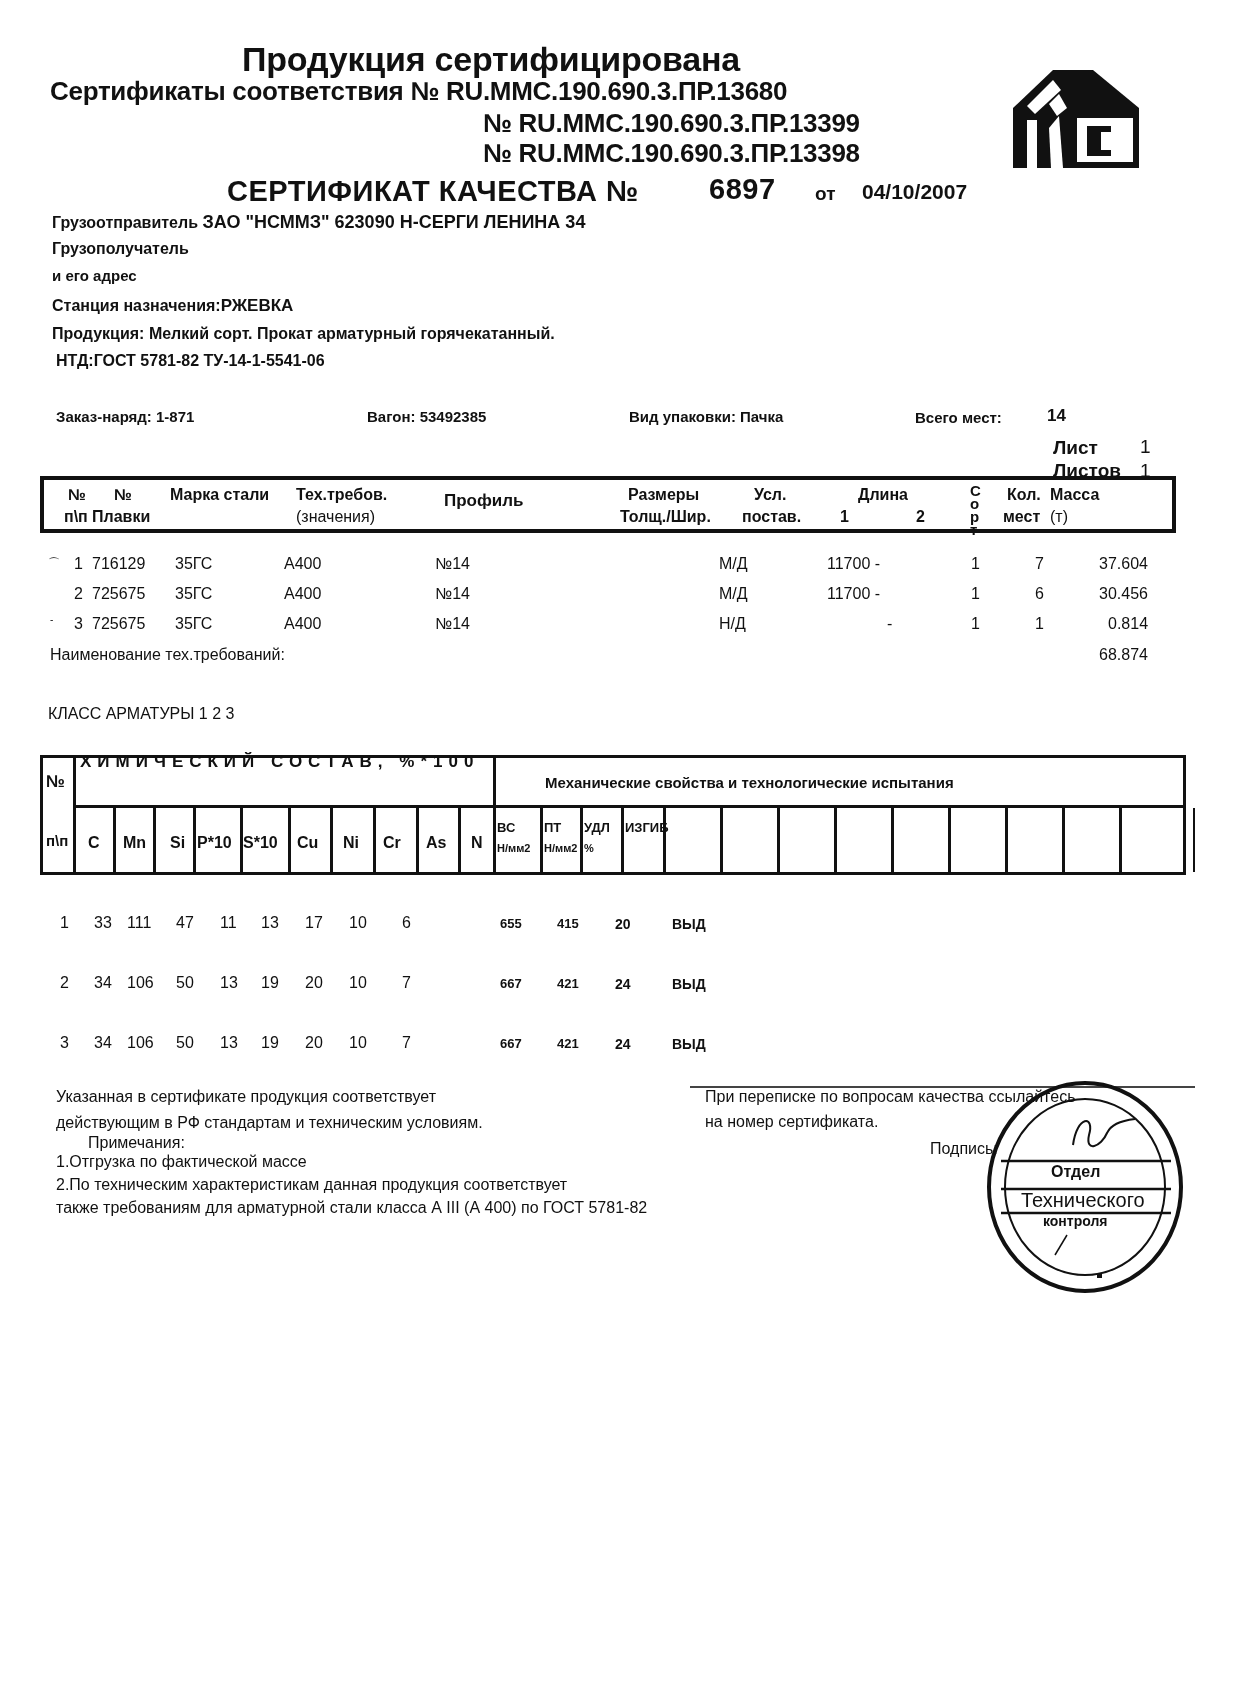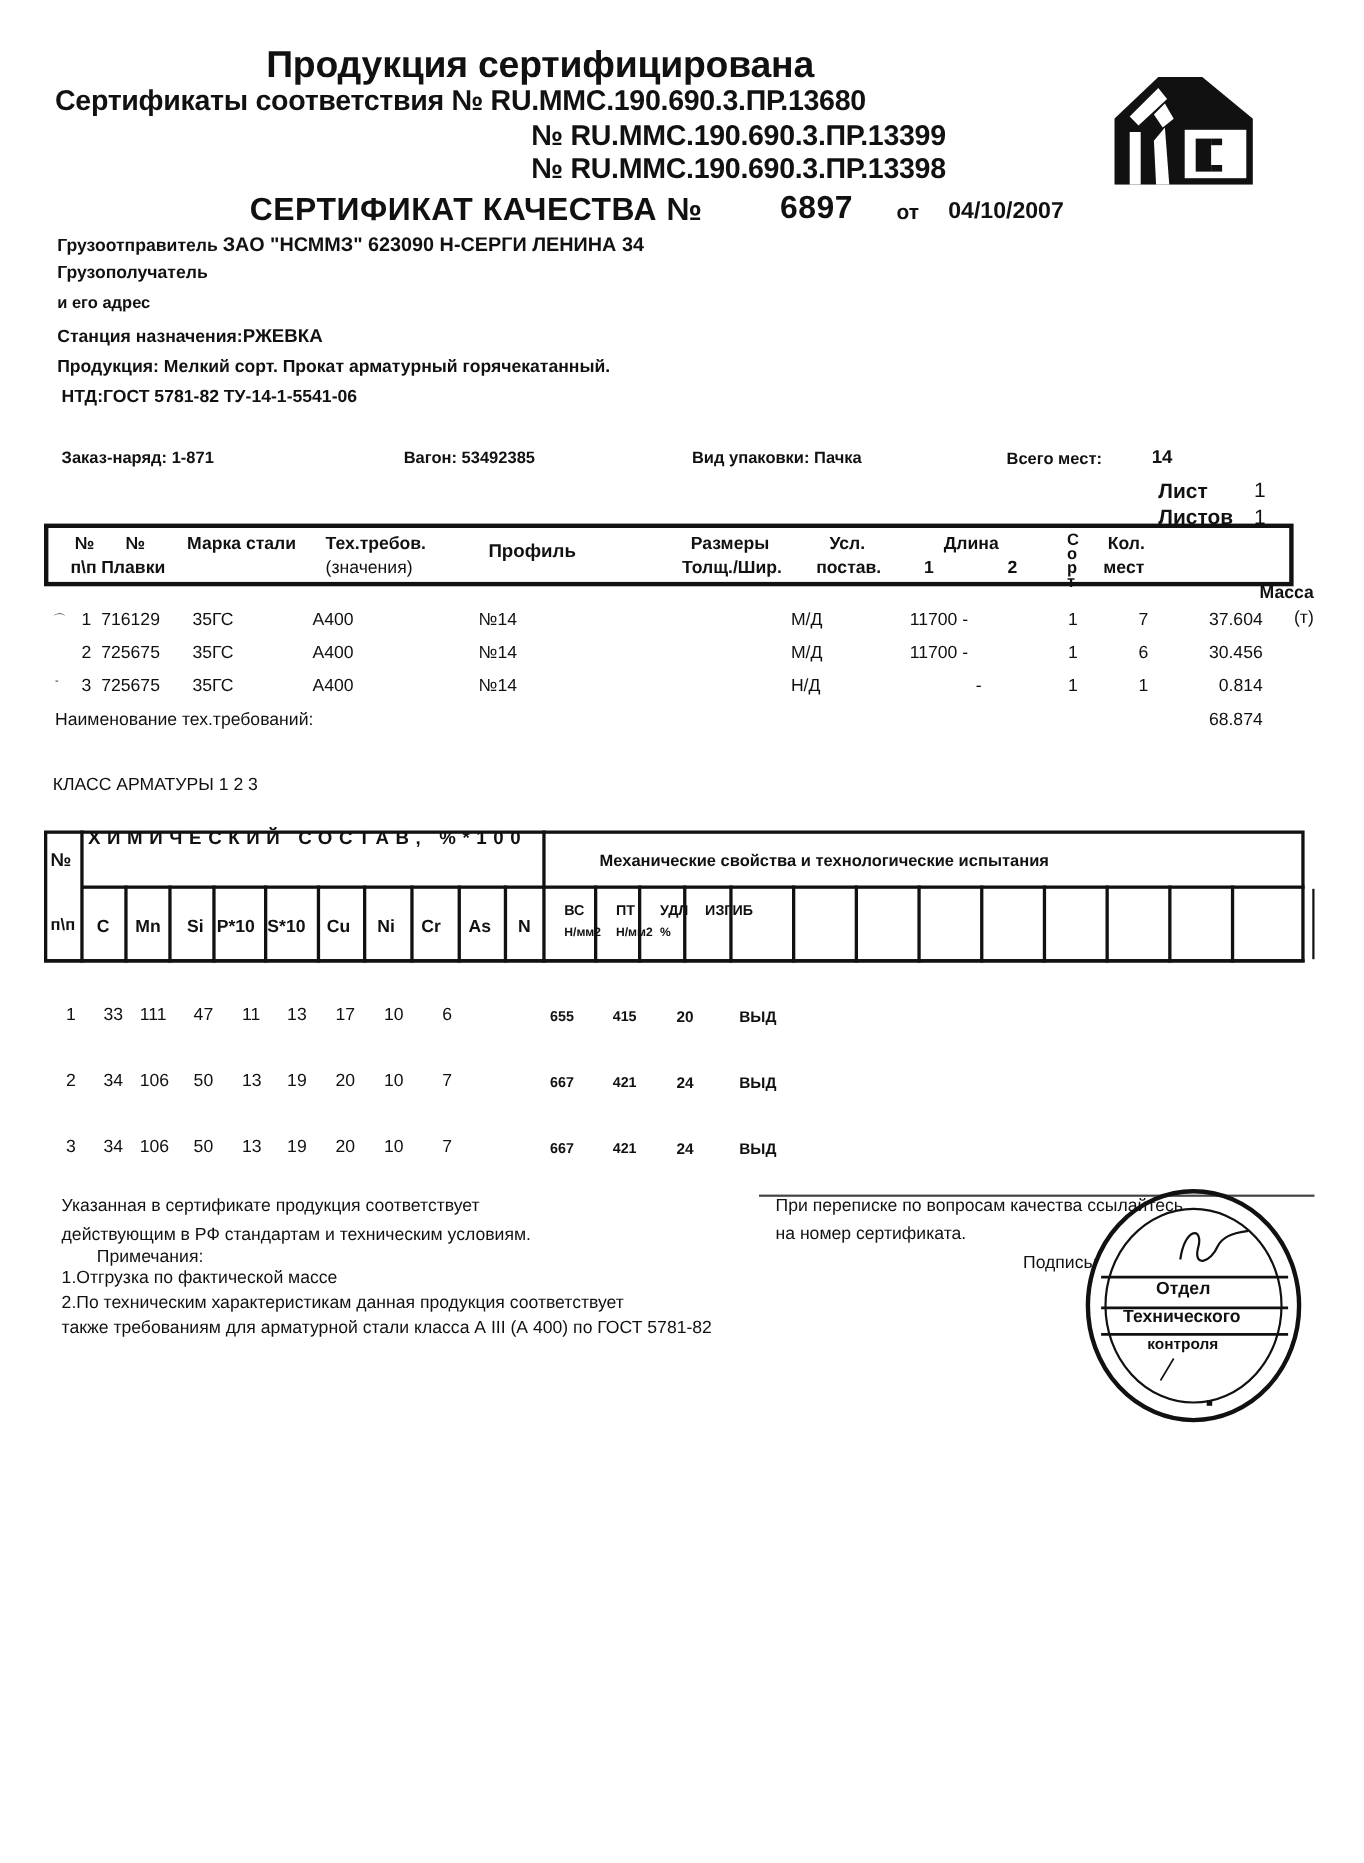--- a/index.html
+++ b/index.html
@@ -19,21 +19,21 @@
 
   
   .ptable { position: absolute; left: 40px; top: 476px; width: 1136px; height: 57px;
             border: 4px solid #111; box-sizing: border-box; }
   .th { position: absolute; font-size: 16px; font-weight: bold; line-height: 22px; white-space: nowrap; }
   .row-txt { position: absolute; font-size: 16px; white-space: nowrap; }
   .cbox { position: absolute; border: 3px solid #111; box-sizing: border-box; }
   .vline { position: absolute; width: 3px; background: #111; }
   .hline { position: absolute; height: 3px; background: #111; }
   .chem-h { font-size: 17px; font-weight: bold; }
-  .mech-h { font-size: 11px; font-weight: bold; line-height: 20px; padding-left: 16px; }
+  .mech-h { font-size: 11px; font-weight: bold; line-height: 20px; }
   .dval { position: absolute; font-size: 16px; white-space: nowrap; }
   .dval.sm { font-size: 13px; font-weight: bold; }
 
   .foot { font-size: 16px; }
   .stamp { position: absolute; left: 985px; top: 1075px; width: 200px; height: 220px; }
 </style>
 </head>
 <body>
 
 <div class="abs h1" style="left:242px;top:40px;">Продукция сертифицирована</div>
@@ -127,21 +127,21 @@
 <div class="th" style="left:970px;top:484px;line-height:13px;font-size:15px;">
   <div>С</div>
   <div>о</div>
   <div>р</div>
   <div>т</div>
 </div>
 <div class="th" style="left:1003px;top:484px;">
   <div style="padding-left:4px;">Кол.</div>
   <div>мест</div>
 </div>
-<div class="th" style="left:1145px;top:484px;text-align:right;margin-top:45px;">
+<div class="th" style="left:1050px;top:484px;text-align:left;">
   <div>Масса</div>
   <div style="font-weight:normal;">(т)</div>
 </div>
 
 <div>
   <div class="row-txt" style="left:48px;top:555px;font-size:12px;">⌒</div>
   <div class="row-txt" style="left:74px;top:555px;">1</div>
   <div class="row-txt" style="left:92px;top:555px;">716129</div>
   <div class="row-txt" style="left:175px;top:555px;">35ГС</div>
   <div class="row-txt" style="left:284px;top:555px;">А400</div>
@@ -310,15 +310,15 @@
     <ellipse cx="100" cy="112" rx="96" ry="104" fill="none" stroke="#111" stroke-width="4"></ellipse>
     <ellipse cx="100" cy="112" rx="80" ry="88" fill="none" stroke="#111" stroke-width="2"></ellipse>
     <line x1="16" y1="86" x2="186" y2="86" stroke="#111" stroke-width="2.5"></line>
     <line x1="16" y1="114" x2="186" y2="114" stroke="#111" stroke-width="2.5"></line>
     <line x1="16" y1="138" x2="186" y2="138" stroke="#111" stroke-width="2.5"></line>
     <path d="M88,70 C92,40 110,40 104,60 C100,78 116,72 122,58 C126,50 134,46 150,44" fill="none" stroke="#111" stroke-width="2"></path>
     <path d="M70,180 L82,160" stroke="#111" stroke-width="1.5"></path>
     <rect x="112" y="198" width="5" height="5" fill="#111"></rect>
   </svg>
   <div class="abs" style="left:66px;top:88px;font-size:16px;font-weight:bold;">Отдел</div>
-  <div class="abs" style="left:36px;top:114px;font-size:16px;font-weight:bold;">Технического</div>
+  <div class="abs" style="left:36px;top:114px;font-size:20px;font-weight:normal;">Технического</div>
   <div class="abs" style="left:58px;top:138px;font-size:14px;font-weight:bold;">контроля</div>
 </div>
 
 </body></html>

